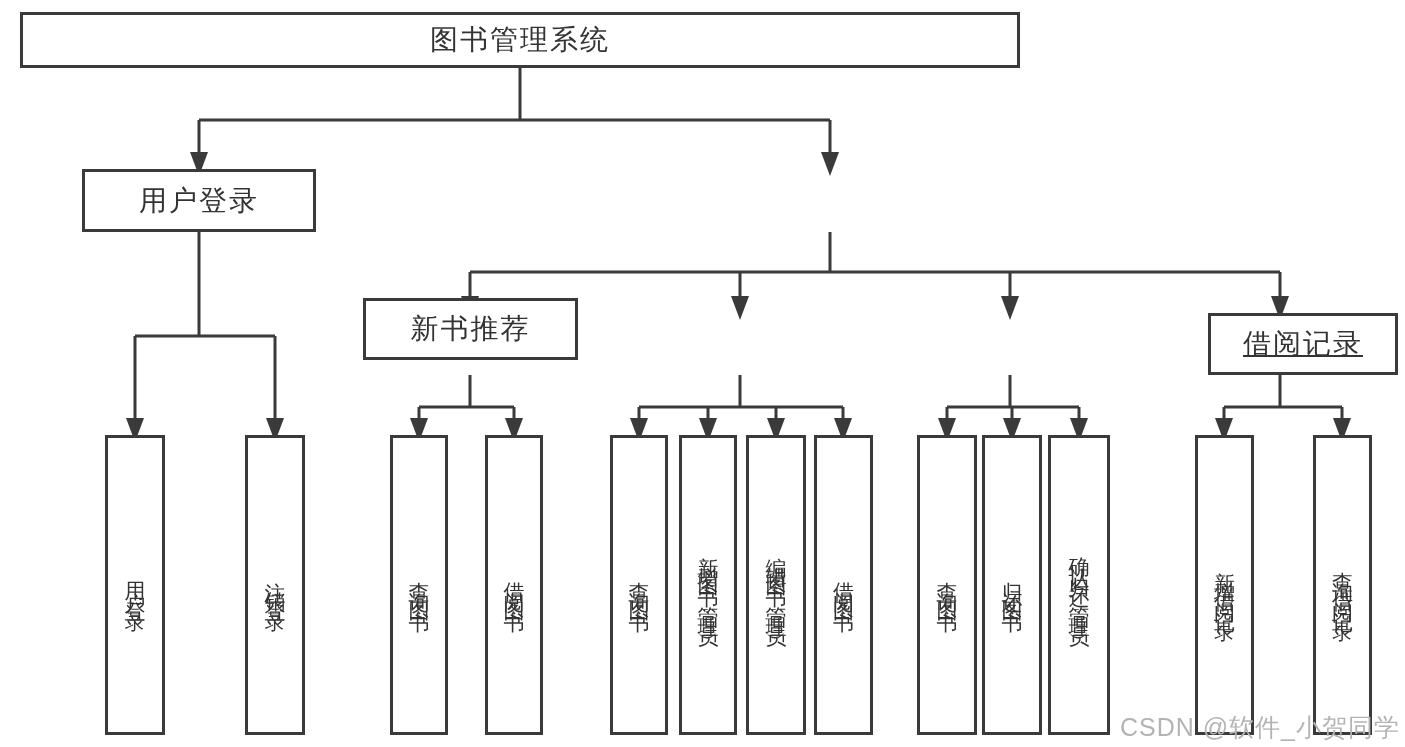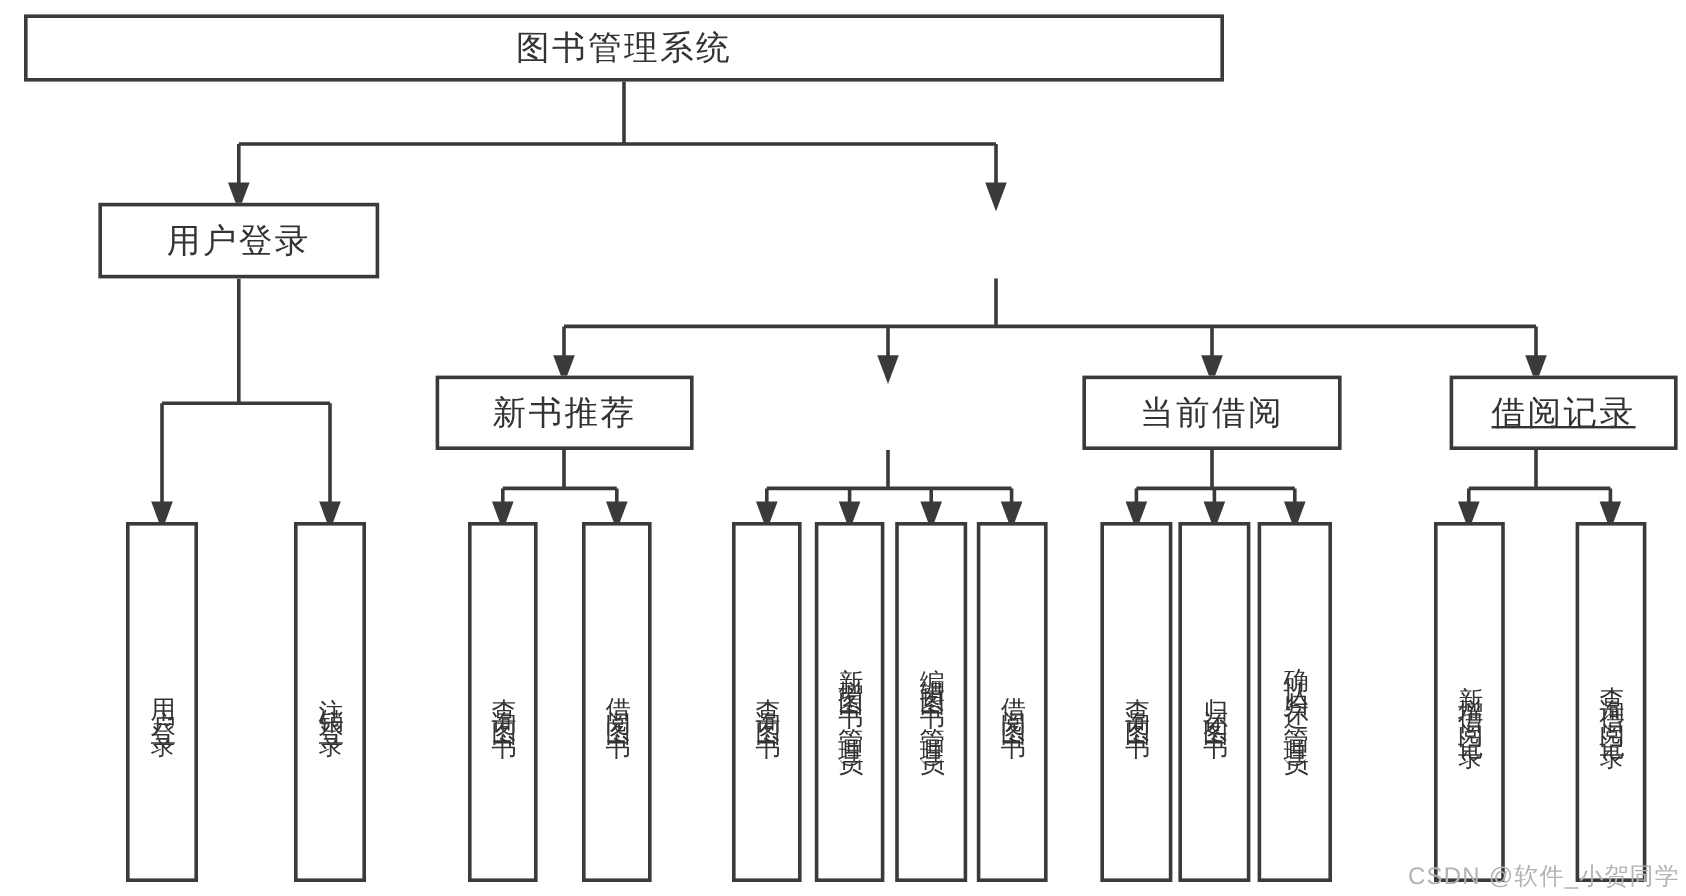--- a/index.html
+++ b/index.html
@@ -41,21 +41,21 @@
     text-orientation: mixed;
     font-size: 21px;
     letter-spacing: 10px;
     line-height: 1.05;
     color: var(--text);
   }
   #watermark {
     position: absolute;
     right: 5px;
     bottom: 3px;
-    font-size: 20px;
+    font-size: 25px;
     color: var(--watermark);
     z-index: 3;
     white-space: nowrap;
     letter-spacing: 1px;
   }
   path.cline { stroke: var(--line); stroke-width: 3; fill: none; }
   polygon.ahead { fill: var(--line); }
 </style>
 </head>
 <body>
@@ -102,22 +102,21 @@
       <path class="cline" d="M1280,375 V407 M1224,407 H1342 M1224,407 V422 M1342,407 V422"></path>
       <polygon class="ahead" points="1215,418 1233,418 1224,442"></polygon>
       <polygon class="ahead" points="1333,418 1351,418 1342,442"></polygon>
     </g>
   </svg>
 
   <div class="box h-box" style="left:20px; top:12px; width:1000px; height:56px;">图书管理系统</div>
 
   <div class="box h-box" style="left:82px; top:169px; width:234px; height:63px;">用户登录</div>
 
-  <div class="box h-box" style="left:363px; top:313px; width:215px; height:62px;">新书推荐</div>
-  <div class="box h-box" style="left:902px; top:313px; width:216px; height:62px;">当前借阅</div>
+  <div class="box h-box" style="left:363px; top:298px; width:215px; height:62px;">新书推荐</div>
   <div class="box h-box" style="left:1208px; top:313px; width:190px; height:62px;text-decoration:underline;">借阅记录</div>
 
   <div class="box v-box" style="left:105px; top:435px; width:60px; height:300px;">
     <span class="vtext">用户登录</span>
   </div>
   <div class="box v-box" style="left:245px; top:435px; width:60px; height:300px;">
     <span class="vtext">注销登录</span>
   </div>
 
   <div class="box v-box" style="left:390px; top:435px; width:58px; height:300px;">

